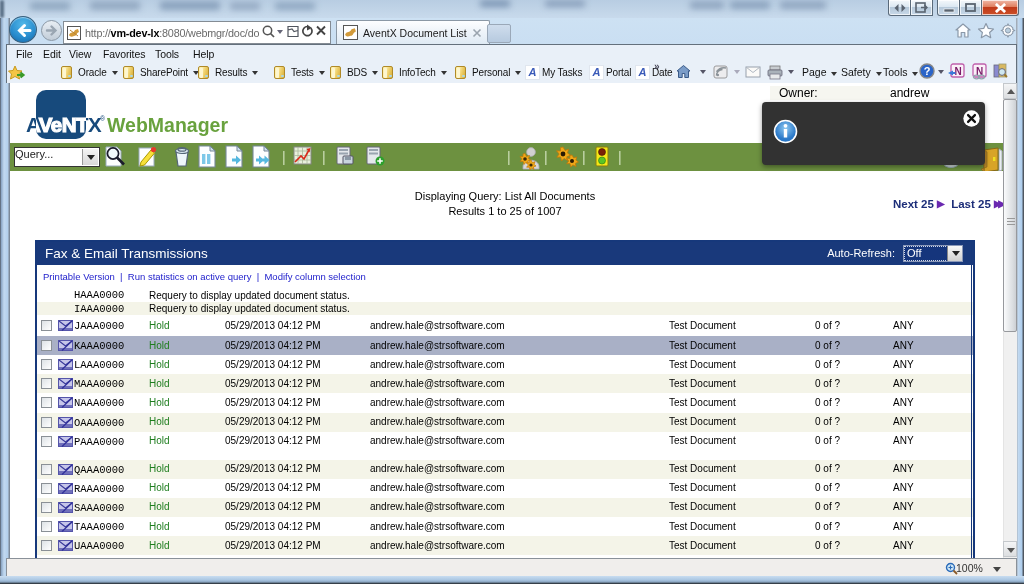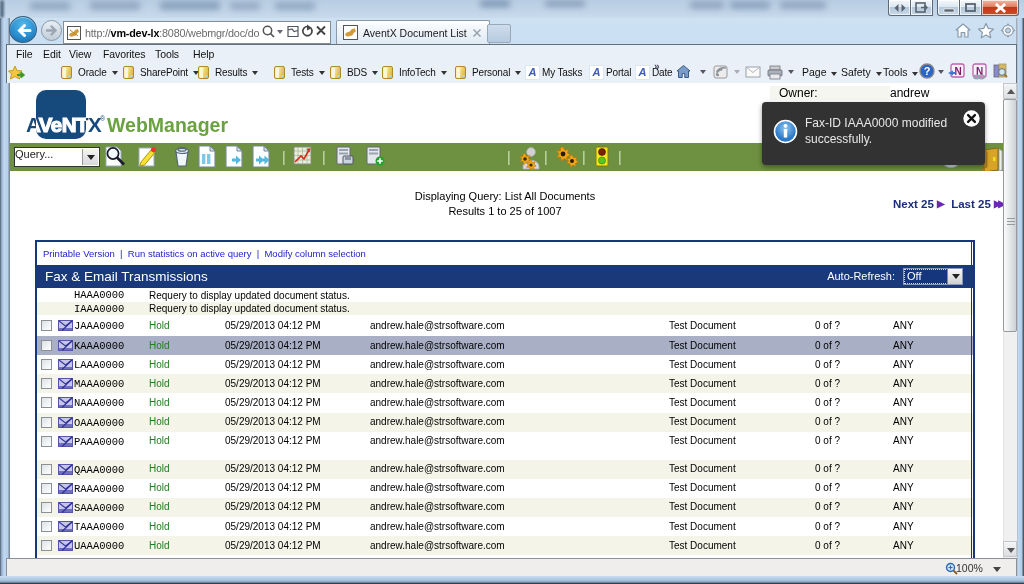--- a/index.html
+++ b/index.html
@@ -304,37 +304,36 @@
     <circle cx="12.5" cy="12.5" r="11" fill="url(#gi)" stroke="#fff" stroke-width="1.6"></circle>
     <defs>
         <radialGradient id="gi" cx="50%" cy="35%">
           <stop offset="0%" stop-color="#8ec8f0"></stop>
           <stop offset="100%" stop-color="#2a78c8"></stop>
         </radialGradient>
       </defs>
     <rect x="10.8" y="10" width="3.4" height="8.5" fill="#fff"></rect>
     <circle cx="12.5" cy="6.8" r="1.9" fill="#fff"></circle>
   </svg>
-  <div class="abs" style="left:43px;top:13px;width:160px;line-height:16px">Fax-ID IAAA0000 modified successfully.</div>
   <svg class="abs" style="left:200px;top:7px" width="19" height="19" viewBox="0 0 20 20">
     <circle cx="10" cy="10" r="8.6" fill="#fff"></circle>
     <path d="M6.4 6.4 L13.6 13.6 M13.6 6.4 L6.4 13.6" stroke="#111" stroke-width="2.4" stroke-linecap="round"></path>
   </svg>
 </div>
 
 <div class="abs" id="tbl">
     <div style="position:absolute;right:1px;top:0;bottom:0;width:1px;background:#16387b;z-index:5"></div>
-  <div id="tbllinks"><span class="tlink">Printable Version</span> &nbsp;|&nbsp; <span class="tlink">Run statistics on active query</span> &nbsp;|&nbsp; <span class="tlink">Modify column selection</span></div>
   <div id="tbltitle">Fax &amp; Email Transmissions
     <span style="position:absolute;right:78px;top:0;font-size:11px;font-weight:normal">Auto-Refresh:</span>
     <span style="position:absolute;right:10px;top:3px;width:60px;height:17px;background:#15357c;border:1px solid #8a98b8;font-size:11px;line-height:15px;padding-left:3px;outline:1px dotted #cfd8ea;outline-offset:-2px;">Off</span>
     <span style="position:absolute;right:11px;top:4px;width:15px;height:15px;background:linear-gradient(180deg,#f8f8f8,#d0d0d0);border-left:1px solid #888;">
         <span style="position:absolute;left:3.5px;top:5px;width:0;height:0;border-left:4px solid transparent;border-right:4px solid transparent;border-top:5px solid #222;"></span>
       </span>
   </div>
+  <div id="tbllinks"><span class="tlink">Printable Version</span> &nbsp;|&nbsp; <span class="tlink">Run statistics on active query</span> &nbsp;|&nbsp; <span class="tlink">Modify column selection</span></div>
   <div id="rows">
       <div class="row" style="height:13.5px">
         <span class="cell mono" style="left:37px;top:1px">HAAA0000</span>
         <span class="cell" style="left:112px;top:1.5px">Requery to display updated document status.</span>
       </div>
       <div class="row alt" style="height:13.5px">
         <span class="cell mono" style="left:37px;top:1px">IAAA0000</span>
         <span class="cell" style="left:112px;top:1.5px">Requery to display updated document status.</span>
       </div>
       <div class="row" style="height:21px">

